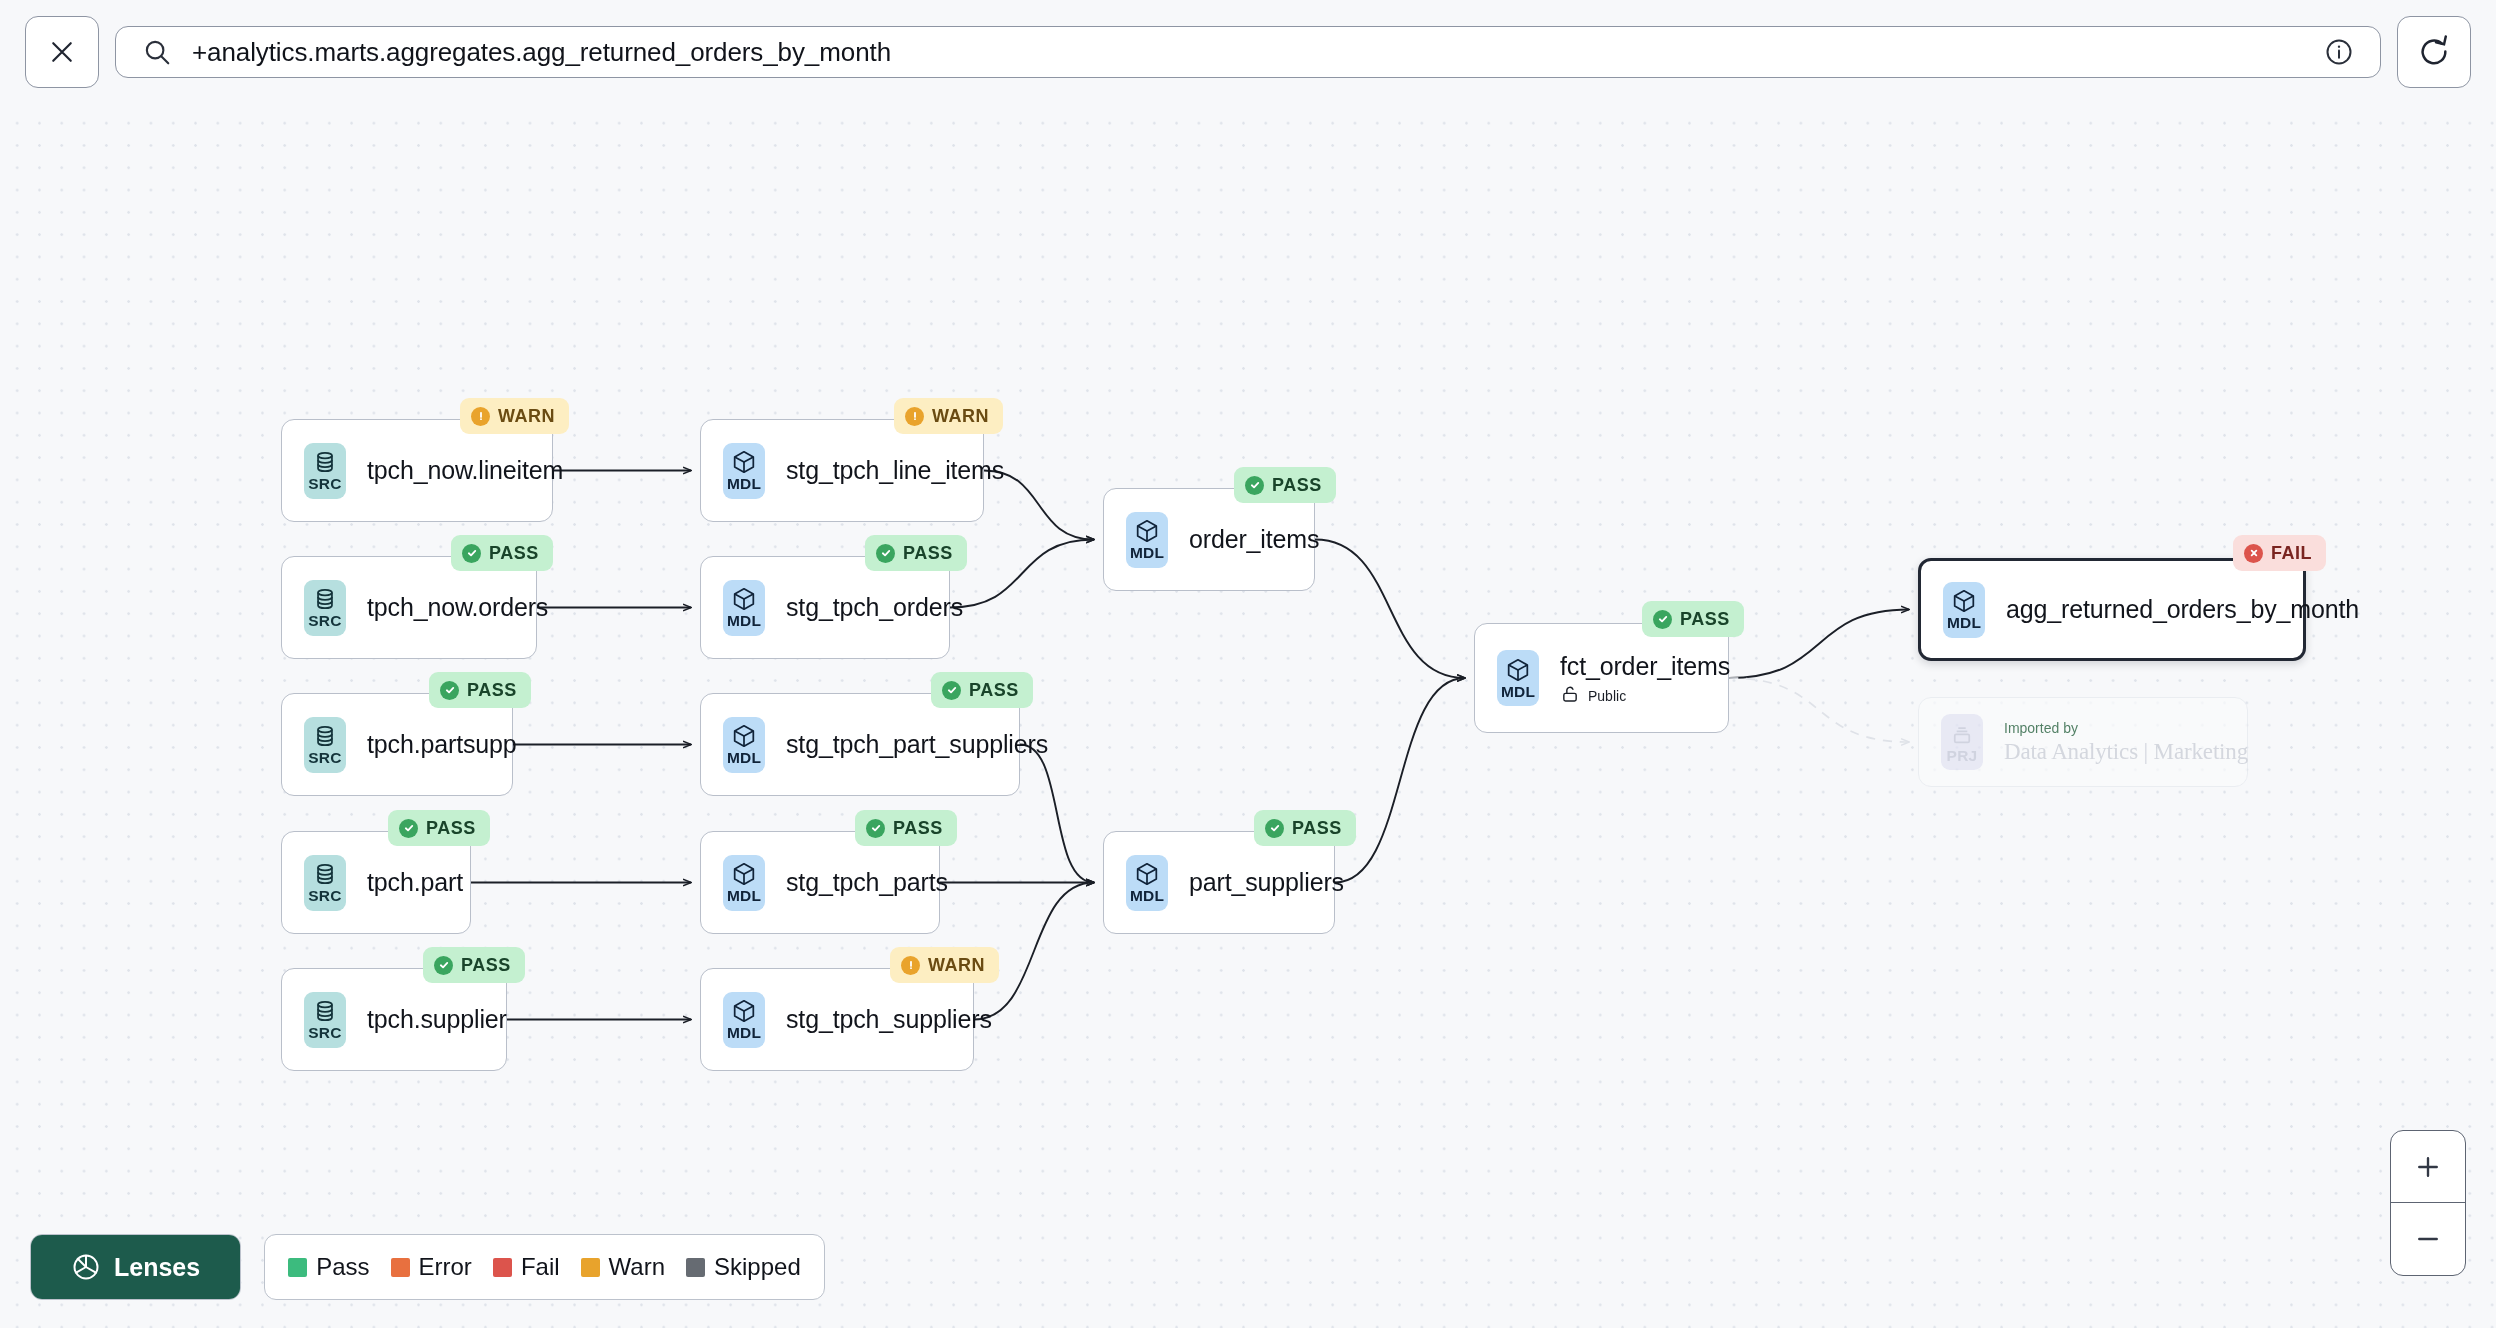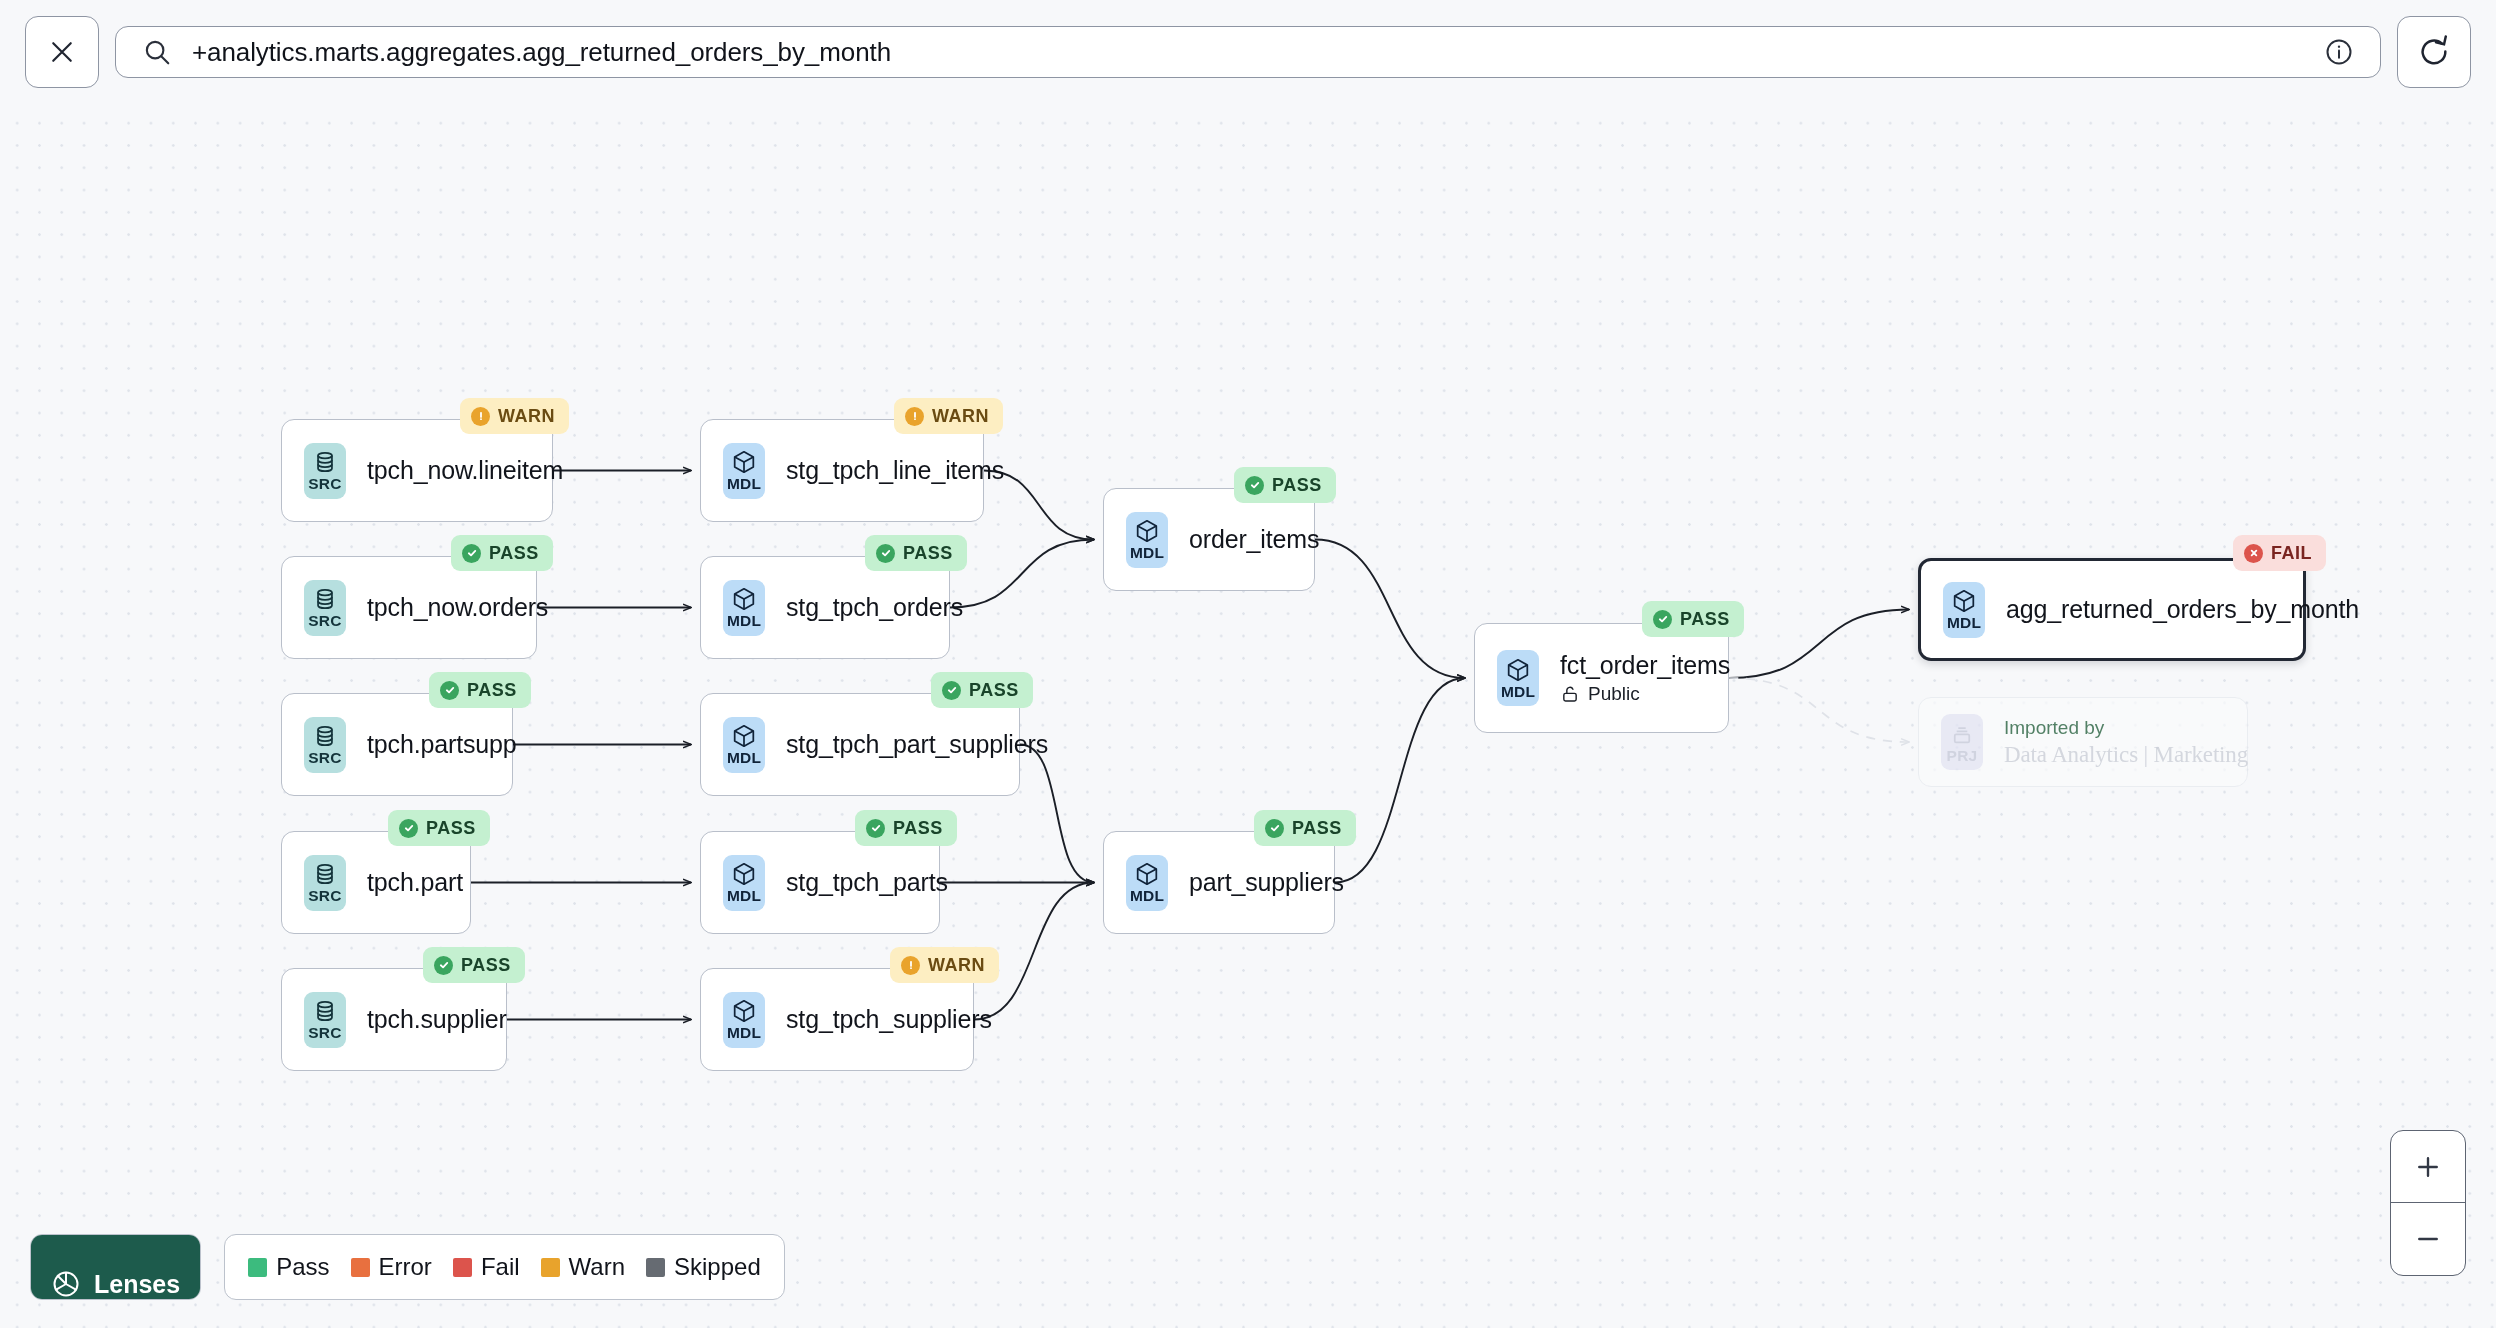--- a/index.html
+++ b/index.html
@@ -139,22 +139,22 @@
   .tb-prj .tb-label, .tb-prj svg { color: #c2c5d6; stroke: #c2c5d6; }
 
   .node-body { display: flex; flex-direction: column; gap: 3px; min-width: 0; }
   .node-title {
     font-size: 25px;
     color: #11141b;
     letter-spacing: -0.15px;
     white-space: nowrap;
   }
   .node-sub {
-    display: flex; align-items: center; gap: 8px;
-    font-size: 19px; color: #1b1f27;
+    display: flex; align-items: flex-end; gap: 8px;
+    font-size: 14px; color: #1b1f27;
   }
   .node.ghost .node-title { color: #c7cbd4; font-size: 23px; font-family: Liberation Serif, serif; }
   .node.ghost .node-sub { color: #14532d; }
 
   
   .pill {
     position: absolute;
     display: flex;
     align-items: center;
     gap: 8px;
@@ -201,22 +201,22 @@
     display: flex;
     height: 66px;
     border-radius: 12px;
     overflow: hidden;
     border: 1.5px solid #bcc2cc;
     background: #fff;
   }
   .lens-brand {
     background: #1d5b4c;
     color: #ffffff;
-    display: flex; align-items: flex-end; gap: 13px;
-    padding: 0 20px;
+    display: flex; align-items: center; gap: 13px;
+    padding: 0 40px;
     font-size: 25px;
     font-weight: 600;
     cursor: pointer;
   }
   .lens-select {
     display: flex; align-items: center; gap: 15px;
     padding: 0 20px 0 22px;
     font-size: 25px;
     color: #1b2029;
     cursor: pointer;

